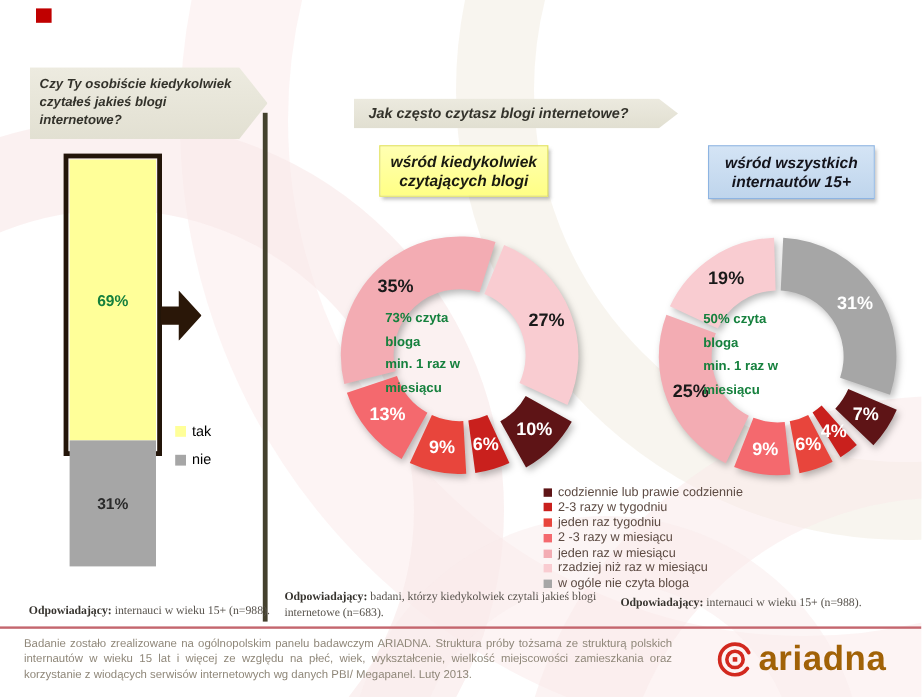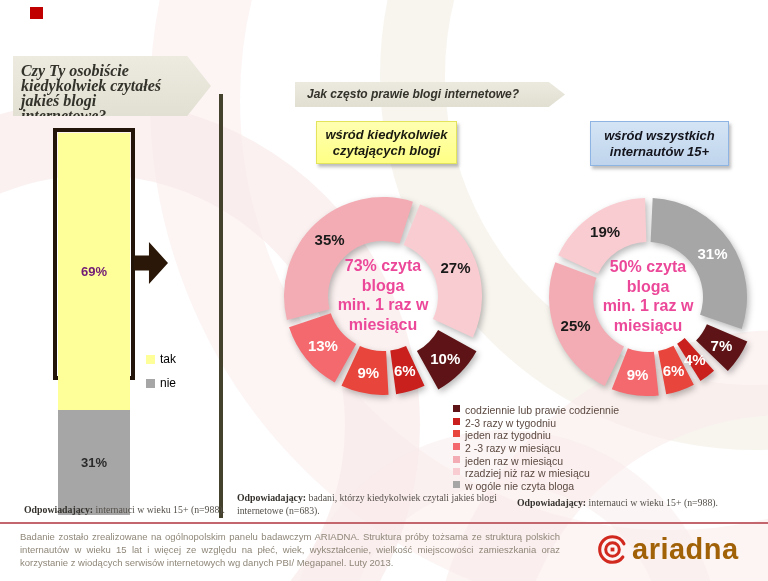--- a/index.html
+++ b/index.html
@@ -10,25 +10,25 @@
   .ring{position:absolute;border-radius:50%;pointer-events:none;}
   .ring1{left:380px;top:-300px;width:620px;height:620px;border:65px solid #F3EDE2;opacity:.55;}
   .ring2{left:150px;top:-420px;width:860px;height:860px;border:90px solid #FBE9E9;opacity:.5;}
   .ring3{left:-230px;top:100px;width:500px;height:500px;border:75px solid #F9E7E7;opacity:.6;}
   .ring4{left:430px;top:330px;width:540px;height:540px;border:85px solid #FAE9E9;opacity:.55;}
   .ring5{left:290px;top:430px;width:320px;height:320px;border:55px solid #F9ECEC;opacity:.5;}
 
   .red-square{left:30px;top:7px;width:13px;height:12px;background:#C00000;}
   .slide-title{left:29px;top:28px;font-size:23px;font-weight:bold;color:#C00000;letter-spacing:.3px;}
 
-  .question-box{left:13px;top:56px;width:198px;height:60px;
+  .question-box{left:25px;top:56px;width:198px;height:60px;
     background:linear-gradient(#EDEBE0,#E2E0D2);
     clip-path:polygon(0 0,88% 0,100% 50%,88% 100%,0 100%);
     padding:7px 30px 0 8px;box-sizing:border-box;
-    font-size:16px;line-height:15px;font-weight:bold;font-style:italic;color:#33322B;font-family:Liberation Serif, serif;}
+    font-size:11px;line-height:15px;font-weight:bold;font-style:italic;color:#33322B;}
   .freq-banner{left:295px;top:82px;width:270px;height:25px;
     background:linear-gradient(#ECEADF,#E1DFD1);
     clip-path:polygon(0 0,94% 0,100% 50%,94% 100%,0 100%);
     font-size:12px;line-height:25px;font-weight:bold;font-style:italic;color:#33322B;
     padding-left:12px;box-sizing:border-box;}
 
   .divider{left:219px;top:94px;width:4px;height:424px;background:#44412D;}
 
   .bar-frame{left:53px;top:128px;width:74px;height:244px;border:4px solid #231509;background:transparent;z-index:2;}
   .bar-col{left:58px;top:133px;width:72px;display:flex;flex-direction:column;z-index:3;}
@@ -46,27 +46,27 @@
   .hdr-yellow{left:316px;top:121px;width:141px;height:43px;color:#1A1A10;
     background:linear-gradient(#FFFFB2,#FFFF85);border:1px solid #E3E35C;
     box-shadow:2px 3px 3px rgba(110,110,110,.45);}
   .hdr-blue{left:590px;top:121px;width:139px;height:45px;color:#14141C;
     background:linear-gradient(#D4E4F5,#BFD5EC);border:1px solid #8DB4E2;
     box-shadow:2px 3px 3px rgba(110,110,110,.45);}
 
   .donut-svg{position:absolute;width:232px;height:232px;filter:drop-shadow(2px 3px 3px rgba(0,0,0,.28));z-index:3;}
   #donut0{left:267px;top:180px;} #donut1{left:532px;top:181px;}
   svg text{font-family:"Liberation Sans",sans-serif;}
-  .donut-center{position:absolute;width:124px;text-align:center;font-weight:bold;color:#ec4899;
-    font-size:16px;line-height:19.5px;z-index:5;}
+  .donut-center{position:absolute;width:124px;text-align:left;font-weight:bold;color:#15803d;
+    font-size:11px;line-height:19.5px;z-index:5;}
   .dc0{left:321px;top:256px;} .dc1{left:586px;top:257px;}
   .donut-center span{display:block;}
 
   .freq-legend{left:453px;top:405px;z-index:5;font-size:10.5px;color:#5C4A42;}
-  .freq-legend .row{display:flex;margin-bottom:2.2px;line-height:10.5px;}
+  .freq-legend .row{display:flex;align-items:center;margin-bottom:2.2px;line-height:10.5px;}
   .freq-legend .sw{width:7px;height:7px;margin-right:5px;display:inline-block;flex:0 0 auto;}
 
   .footnote{font-size:9.8px;line-height:13px;color:#55504A;z-index:5;font-family:Liberation Serif, serif;}
   .footnote b{color:#36332E;}
   .fn-left{left:24px;top:503px;width:235px;}
   .fn-center{left:237px;top:491px;width:294px;}
   .fn-right{left:517px;top:496px;width:250px;}
 
   .bottom-rule{left:0;top:522px;width:768px;height:2px;background:#C4666E;}
   .methodology{left:20px;top:530px;width:540px;font-size:9.5px;line-height:13px;
@@ -87,26 +87,26 @@
 
   <div class="abs red-square"></div>
 
   <div class="abs question-box">
     <span>Czy Ty osobiście kiedykolwiek czytałeś jakieś blogi internetowe?</span>
   </div>
 
   <div class="abs divider"></div>
 
   <div class="abs freq-banner">
-    <span>Jak często prawie blogi  internetowe?</span>
+    <span>Jak często czytasz blogi  internetowe?</span>
   </div>
 
   <div class="abs bar-frame"></div>
   <div class="abs bar-col">
-    <div class="bar" id="bar0" style="background: rgb(255, 255, 153); height: 277px; color: #701a75;">
+    <div class="bar" id="bar0" style="background: rgb(255, 255, 153); height: 234px; color: #15803d;">
       <span>69%</span>
     </div>
     <div class="bar" id="bar1" style="background: rgb(166, 166, 166); height: 105px; color: rgb(43, 43, 43);">
       <span>31%</span>
     </div>
   </div>
   <div class="abs flow-arrow"></div>
   <div class="abs bar-legend">
     <div class="row">
       <span class="sw" style="background: rgb(255, 255, 153);"></span>

